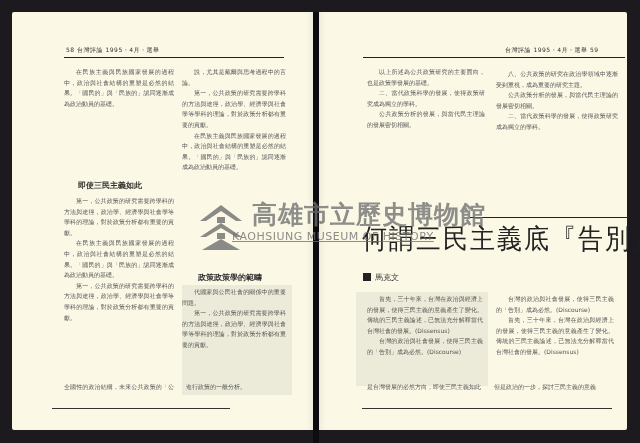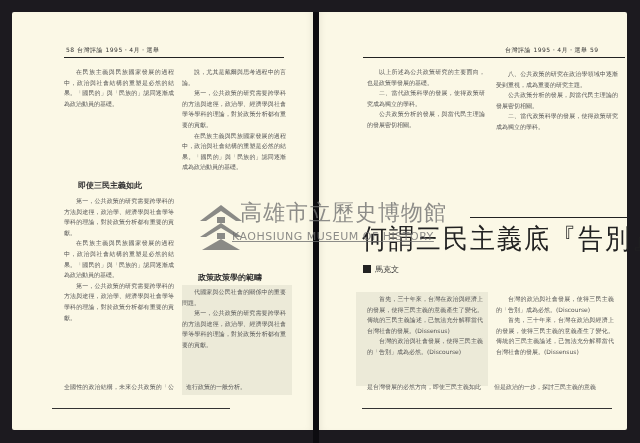--- a/index.html
+++ b/index.html
@@ -7,25 +7,25 @@
   .page{position:absolute;top:12px;height:418px;background:#fbf8e6;}
   .page.left{left:12px;width:302px;border-radius:2px 0 0 2px;box-shadow:inset -6px 0 10px -6px rgba(0,0,0,0.12);}
   .page.right{left:318px;width:309px;border-radius:0 2px 2px 0;box-shadow:inset 6px 0 10px -6px rgba(0,0,0,0.12);}
   .spine{position:absolute;left:313px;top:12px;width:6px;height:431px;background:#0d0c10;}
   .header{position:absolute;font-size:6px;color:#333;letter-spacing:0.5px;white-space:nowrap;}
   .rule{position:absolute;height:1px;background:#222;}
   .col{position:absolute;font-size:6px;line-height:10.6px;color:#555;text-align:justify;overflow:hidden;}
   .col p{margin:0;text-indent:12px;}
   .subhead{position:absolute;font-size:8px;color:#333;font-weight:bold;white-space:nowrap;}
   .title{position:absolute;font-family:"DejaVu Serif",serif;font-size:25px;color:#222;letter-spacing:2px;white-space:nowrap;font-weight:normal;transform:scaleY(1.1);}
-  .author{position:absolute;font-size:8px;color:#333;white-space:nowrap;}
+  .author{position:absolute;font-size:8px;color:#333;white-space:nowrap;margin-top:8px;}
   .author .sq{display:inline-block;width:8px;height:8px;background:#222;margin-right:4px;vertical-align:-1px;}
   .gray-box{position:absolute;background:#ecead8;}
   .wm-logo{position:absolute;left:196px;top:203px;width:50px;height:48px;}
-  .wm-title{position:absolute;left:240px;top:198px;font-size:22px;font-weight:normal;color:rgba(110,110,110,0.78);letter-spacing:1px;white-space:nowrap;}
+  .wm-title{position:absolute;left:252px;top:198px;font-size:25px;font-weight:bold;color:rgba(110,110,110,0.78);letter-spacing:1px;white-space:nowrap;}
   .wm-sub{position:absolute;left:232px;top:230px;font-size:11px;color:rgba(110,110,110,0.78);letter-spacing:0.5px;white-space:nowrap;text-decoration:underline;}
   .bottom-rule{position:absolute;height:1px;background:#333;}
 </style>
 </head>
 <body>
 
 <div class="page left"></div>
 <div class="page right"></div>
 <div class="spine"></div>
 

